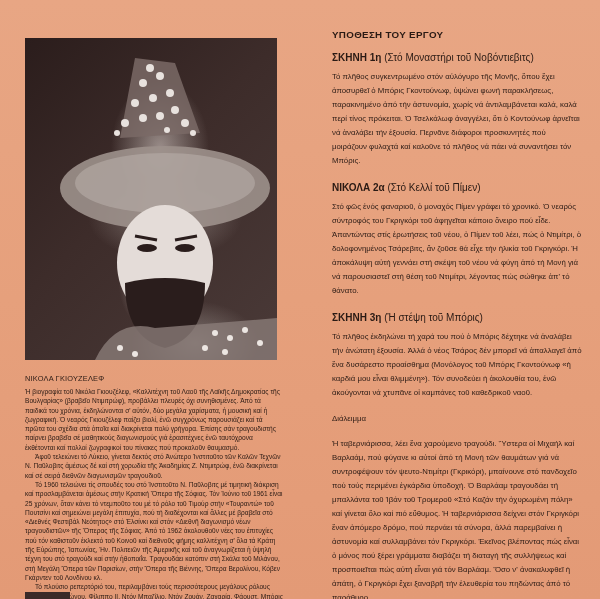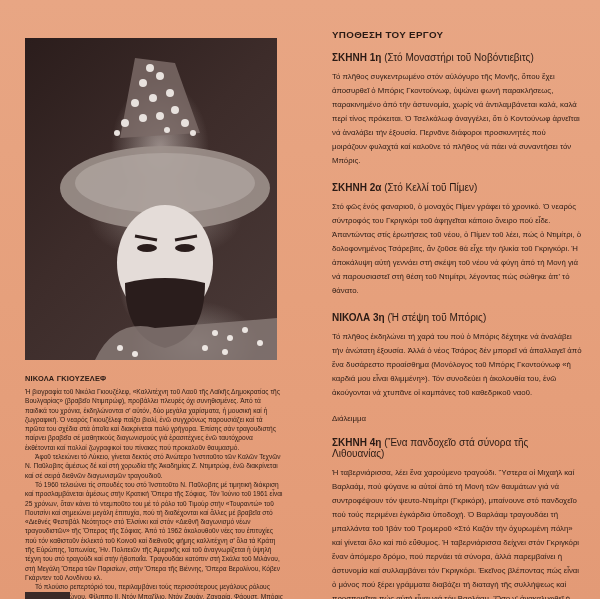--- a/index.html
+++ b/index.html
@@ -15,21 +15,21 @@
     background:
       radial-gradient(ellipse 70px 95px at 135px 110px, rgba(230,220,215,0.55), rgba(0,0,0,0) 70%),
       radial-gradient(ellipse 110px 60px at 140px 180px, rgba(190,180,175,0.5), rgba(0,0,0,0) 70%),
       radial-gradient(ellipse 55px 70px at 135px 245px, rgba(220,210,205,0.75), rgba(0,0,0,0) 75%),
       radial-gradient(ellipse 90px 60px at 170px 305px, rgba(200,195,190,0.45), rgba(0,0,0,0) 70%),
       linear-gradient(135deg, #2b1d1c 0%, #3d2c2a 45%, #4a3a38 100%);
     overflow:hidden;
   }
   .photo svg { position:absolute; left:0; top:0; }
   .caption {
-    position:absolute; left:25px; top:374px; font-size:7.4px; font-weight:bold; letter-spacing:0.2px;text-align:right;
+    position:absolute; left:25px; top:374px; font-size:7.4px; font-weight:normal; letter-spacing:0.2px;text-align:right;
   }
   .bio {
     position:absolute; left:25px; top:387px; width:258px; font-size:6.6px; line-height:9.3px;
   }
   .bio p { margin:0; text-indent:10px; }
   .bio p:first-child { text-indent:0; }
   .right { position:absolute; left:332px; top:29px; width:250px; }
   .heading { font-size:9.8px; font-weight:bold; letter-spacing:0.3px; margin:0 0 12px 0; }
   .scene-title { font-size:10px; margin:0 0 7px 0; }
   .scene-title b { font-weight:bold; }
@@ -102,34 +102,30 @@
   <div class="right">
     <div class="heading">ΥΠΟΘΕΣΗ ΤΟΥ ΕΡΓΟΥ</div>
 
     <div class="scene-title">
       <b>ΣΚΗΝΗ 1η</b>
       <span>(Στό Μοναστήρι τοῦ Νοβόντιεβιτς)</span>
     </div>
     <div class="scene-body">Τό πλῆθος συγκεντρωμένο στόν αὐλόγυρο τῆς Μονῆς, ὅπου ἔχει ἀποσυρθεῖ ὁ Μπόρις Γκοντούνωφ, ὑψώνει φωνή παρακλήσεως, παρακινημένο ἀπό τήν ἀστυνομία, χωρίς νά ἀντιλαμβάνεται καλά, καλά περί τίνος πρόκειται. Ὁ Τσελκάλωφ ἀναγγέλει, ὅτι ὁ Κοντούνωφ ἀρνεῖται νά ἀναλάβει τήν ἐξουσία. Περνᾶνε διάφοροι προσκυνητές πού μοιράζουν φυλαχτά καί καλοῦνε τό πλῆθος νά πάει νά συναντήσει τόν Μπόρις.</div>
 
     <div class="scene-title">
-      <b>ΣΚΗΝΗ 2α</b>
+      <b>ΝΙΚΟΛΑ 2α</b>
       <span>(Στό Κελλί τοῦ Πίμεν)</span>
     </div>
     <div class="scene-body">Στό φῶς ἑνός φαναριοῦ, ὁ μοναχός Πίμεν γράφει τό χρονικό. Ὁ νεαρός σύντροφός του Γκριγκόρι τοῦ ἀφηγεῖται κάποιο ὄνειρο πού εἶδε. Ἀπαντώντας στίς ἐρωτήσεις τοῦ νέου, ὁ Πίμεν τοῦ λέει, πώς ὁ Ντιμίτρι, ὁ δολοφονημένος Τσάρεβιτς, ἄν ζοῦσε θά εἶχε τήν ἡλικία τοῦ Γκριγκόρι. Ἡ ἀποκάλυψη αὐτή γεννάει στή σκέψη τοῦ νέου νά φύγη ἀπό τή Μονή γιά νά παρουσιαστεῖ στή θέση τοῦ Ντιμίτρι, λέγοντας πώς σώθηκε ἀπ' τό θάνατο.</div>
 
     <div class="scene-title">
-      <b>ΝΙΚΟΛΑ 3η</b>
+      <b>ΣΚΗΝΗ 3η</b>
       <span>(Ἡ στέψη τοῦ Μπόρις)</span>
     </div>
     <div class="scene-body">Τό πλῆθος ἐκδηλώνει τή χαρά του πού ὁ Μπόρις δέχτηκε νά ἀναλάβει τήν ἀνώτατη ἐξουσία. Ἀλλά ὁ νέος Τσάρος δέν μπορεῖ νά ἀπαλλαγεῖ ἀπό ἕνα δυσάρεστο προαίσθημα (Μονόλογος τοῦ Μπόρις Γκοντούνωφ «ἡ καρδιά μου εἶναι θλιμμένη»). Τόν συνοδεύει ἡ ἀκολουθία του, ἐνῶ ἀκούγονται νά χτυπᾶνε οἱ καμπάνες τοῦ καθεδρικοῦ ναοῦ.</div>
 
     <div class="interlude">Διάλειμμα</div>
 
-    <div class="scene-title">
-      <b>ΣΚΗΝΗ 4η</b>
-      <span>(Ἕνα πανδοχεῖο στά σύνορα τῆς Λιθουανίας)</span>
-    </div>
     <div class="scene-body">Ἡ ταβερνιάρισσα, λέει ἕνα χαρούμενο τραγούδι. Ὕστερα οἱ Μιχαήλ καί Βαρλαάμ, πού φύγανε κι αὐτοί ἀπό τή Μονή τῶν θαυμάτων γιά νά συντροφέψουν τόν ψευτο-Ντιμίτρι (Γκρικόρι), μπαίνουνε στό πανδοχεῖο πού τούς περιμένει ἐγκάρδια ὑποδοχή. Ὁ Βαρλάαμ τραγουδάει τή μπαλλάντα τοῦ Ἰβάν τοῦ Τρομεροῦ «Στό Καζάν τήν ὀχυρωμένη πόλη» καί γίνεται ὅλο καί πιό εὔθυμος. Ἡ ταβερνιάρισσα δείχνει στόν Γκριγκόρι ἕναν ἀπόμερο δρόμο, πού περνάει τά σύνορα, ἀλλά παρεμβαίνει ἡ ἀστυνομία καί συλλαμβάνει τόν Γκριγκόρι. Ἐκεῖνος βλέποντας πώς εἶναι ὁ μόνος πού ξέρει γράμματα διαβάζει τή διαταγή τῆς συλλήψεως καί προσποιεῖται πώς αὐτή εἶναι γιά τόν Βαρλάαμ. Ὅσο ν' ἀνακαλυφθεῖ ἡ ἀπάτη, ὁ Γκριγκόρι ἔχει ξαναβρῆ τήν ἐλευθερία του πηδώντας ἀπό τό παράθυρο.</div>
 
   </div>
 
 </div>
 
 </body></html>

